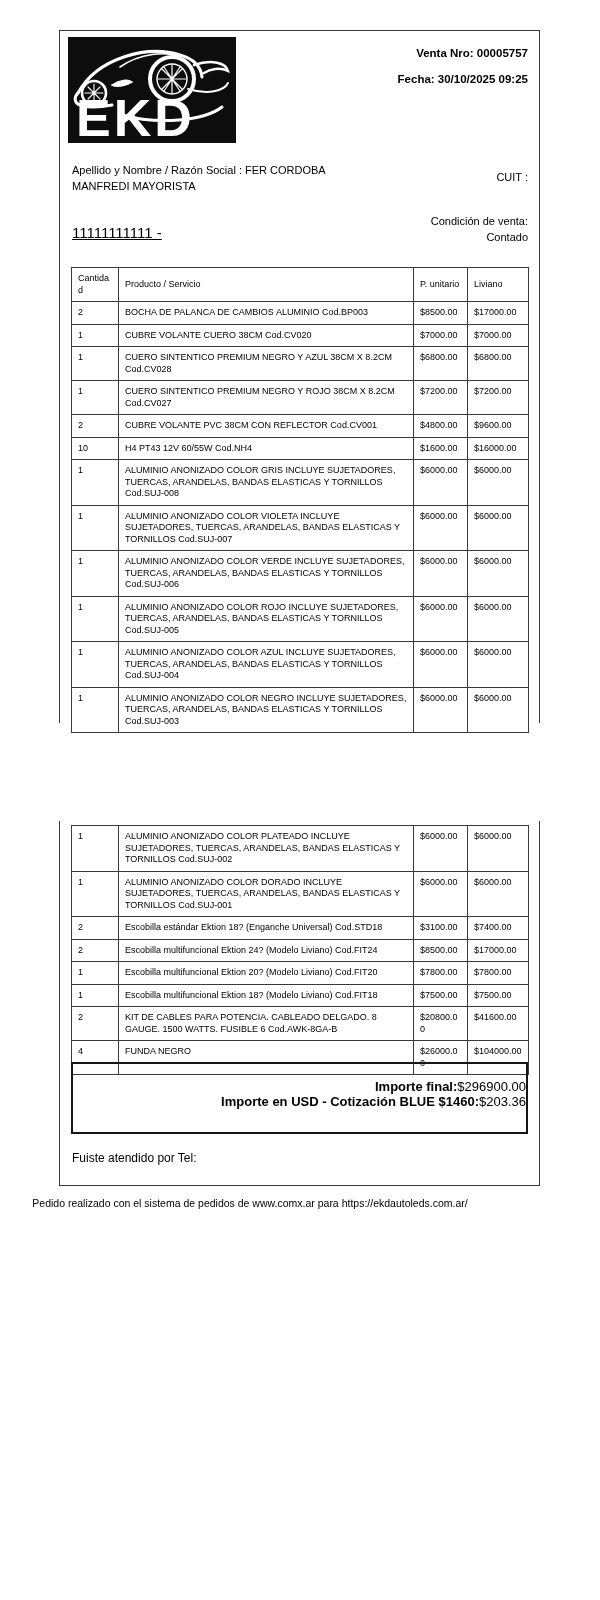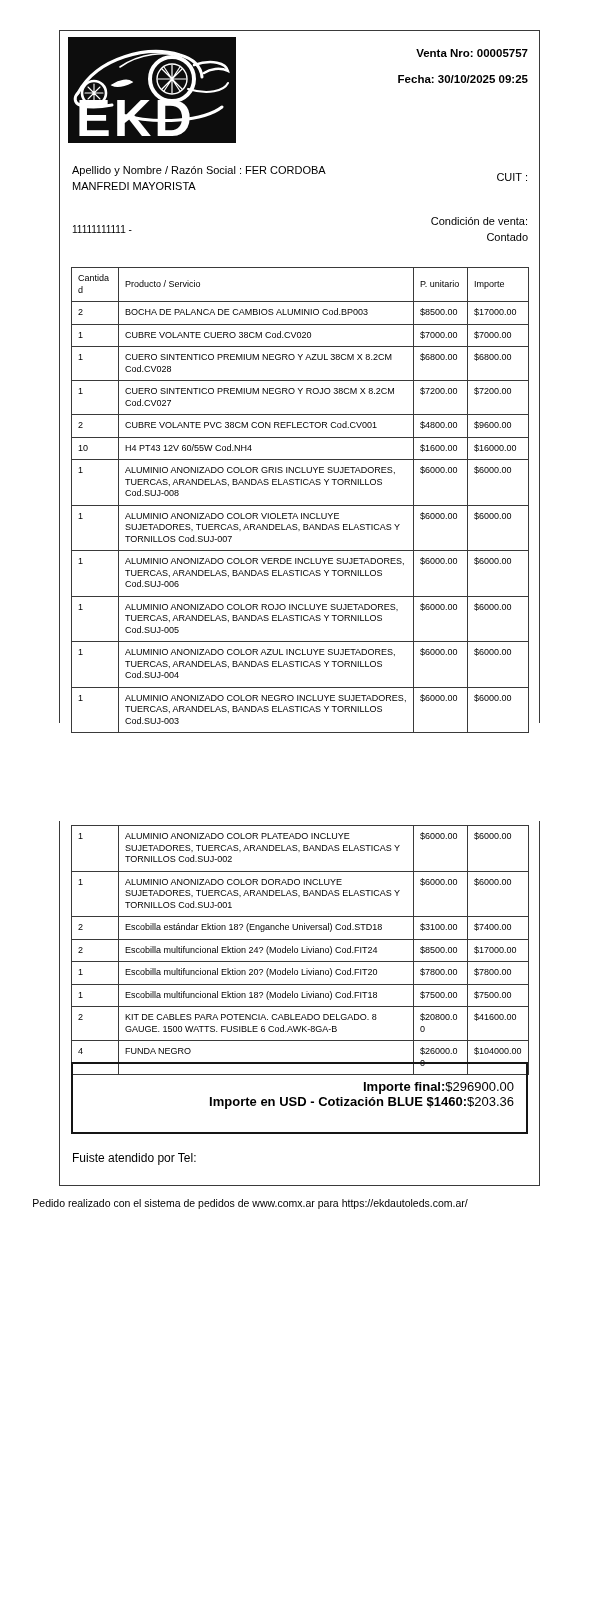--- a/index.html
+++ b/index.html
@@ -27,21 +27,21 @@
     border-bottom:1.5px solid #3a3a3a;
   }
 
   .logo-box { position:absolute; left:68px; top:37px; width:168px; height:74px; }
 
   .sale-info { position:absolute; right:72px; top:47px; text-align:right; font-weight:bold; font-size:11.5px; }
   .sale-info .line2 { margin-top:14px; }
 
   .client-name { position:absolute; left:72px; top:163px; width:305px; font-size:11px; line-height:15.5px; }
   .cuit-label  { position:absolute; right:72px; top:171px; font-size:11px; }
-  .doc-number  { position:absolute; left:72px; top:224px; font-size:10px; }
+  .doc-number  { position:absolute; left:72px; top:224px; font-size:15px;text-decoration:underline; }
   .sale-cond   { position:absolute; right:72px; top:213px; text-align:right; font-size:11px; line-height:16px; }
 
   table.items {
     position:absolute; left:71px; width:457px;
     border-collapse:collapse; table-layout:fixed;border-radius:15px;
   }
   .t1 { top:267px; }
   .t2 { top:825px; }
   table.items th, table.items td {
     border:1px solid #3a3a3a;
@@ -52,21 +52,21 @@
     font-weight:normal;
     word-wrap:break-word;
   }
   table.items th { vertical-align:middle; }
   th.c { text-align:center; padding-left:2px; padding-right:2px; }
   td.num { text-align:right; }
 
   .totals-box {
     position:absolute; left:71px; top:1062px; width:457px; height:72px;
     border:2px solid #151515; box-sizing:border-box;
-    text-align:right; padding-right:12px;
+    text-align:right; 
     font-size:13px;
   }
   .totals-box .sum1 { margin-top:15px; }
   .totals-box .sum2 { }
   .b { font-weight:bold; }
 
   .attended  { position:absolute; left:72px; top:1151px; font-size:12px; }
   .footnote  { position:absolute; left:0; top:1197px; width:500px; text-align:center; font-size:10.5px; }
 </style>
 </head>
@@ -116,21 +116,21 @@
         <col style="width:47px">
         <col style="width:295px">
         <col style="width:54px">
         <col style="width:61px">
       </colgroup>
     <thead>
       <tr>
         <th>Cantidad</th>
         <th>Producto / Servicio</th>
         <th class="c">P. unitario</th>
-        <th class="c">Importe</th>
+        <th class="c">Liviano</th>
       </tr>
     </thead>
     <tbody>
         <tr>
           <td>2</td>
           <td>BOCHA DE PALANCA DE CAMBIOS ALUMINIO Cod.BP003</td>
           <td class="num">$8500.00</td>
           <td class="num">$17000.00</td>
         </tr>
         <tr>

